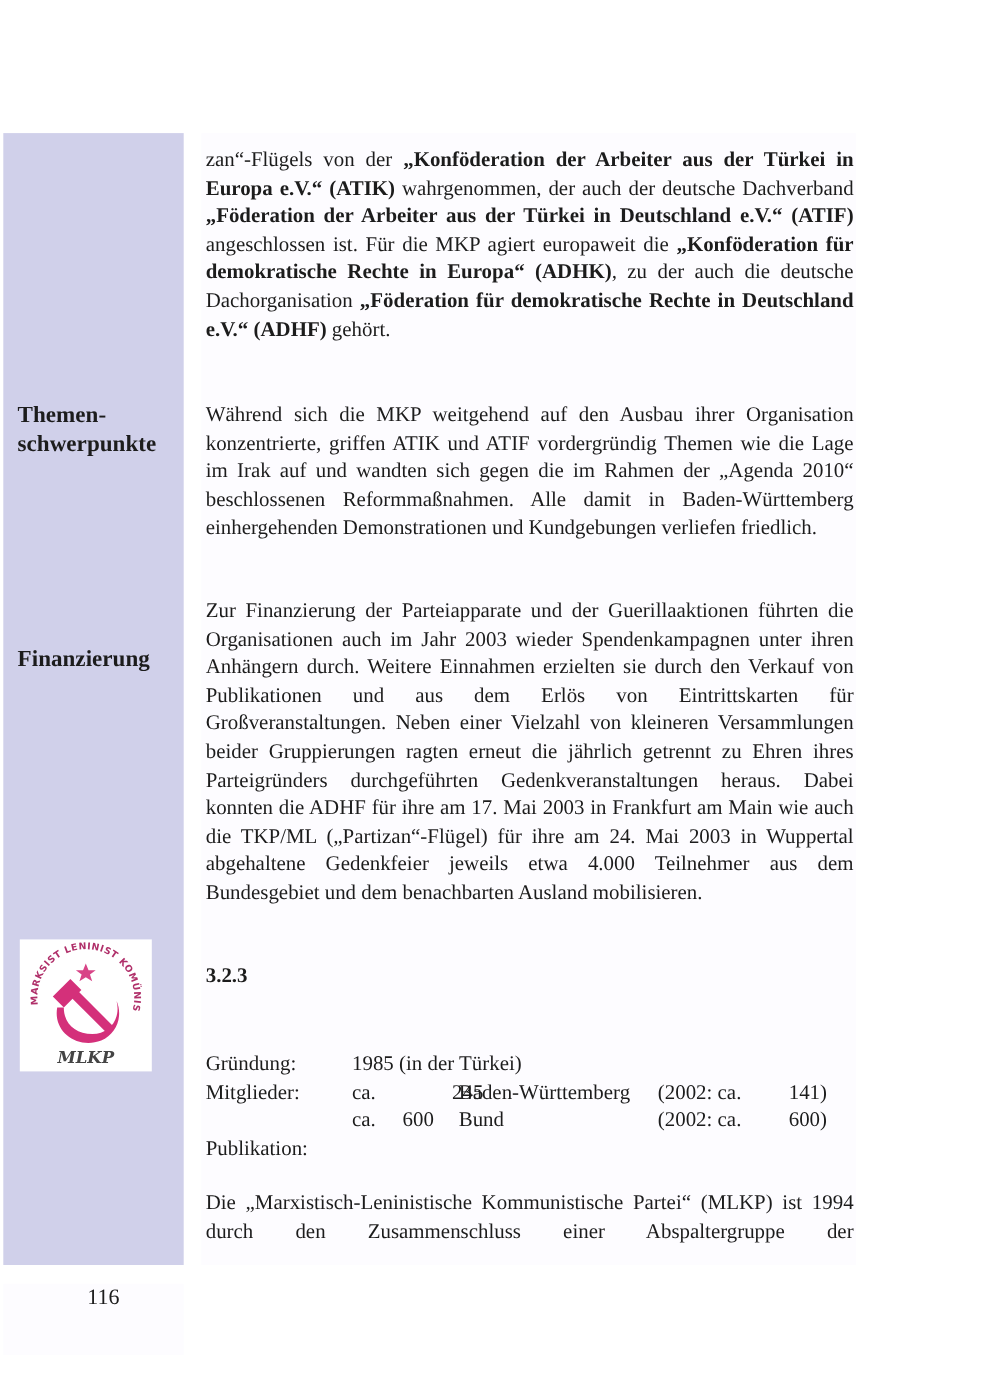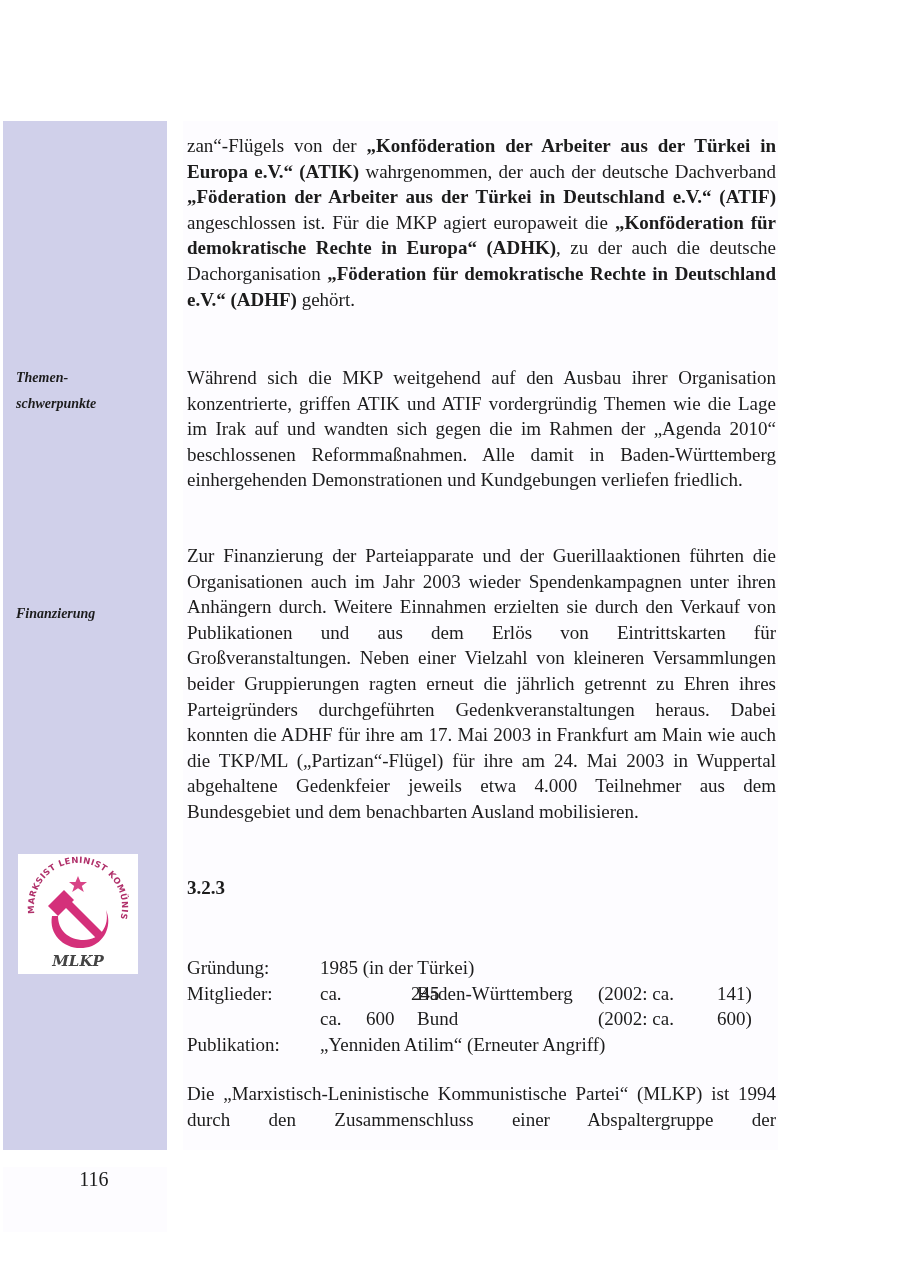--- a/index.html
+++ b/index.html
@@ -45,23 +45,22 @@
       width: 164px;
       top: 1166px;
       text-align: center;
       font-size: 20px;
       line-height: 26px;
     }
     .margin-note {
       position: absolute;
       left: 16px;
       width: 150px;
-      font-style: italic;
       font-weight: bold;
-      font-size: 14px;
+      font-size: 21px;
       line-height: 25.5px;
     }
     .para {
       position: absolute;
       left: 187px;
       width: 589px;
       font-size: 19px;
       line-height: 25.6px;
       text-align: justify;
       hyphens: manual;
@@ -109,21 +108,21 @@
   <span>zan“-Flügels von der </span><b>„Konföderation der Arbeiter aus der Türkei in Europa e.V.“ (ATIK)</b><span> wahrgenommen, der auch der deutsche Dachverband </span><b>„Föderation der Arbeiter aus der Türkei in Deutschland e.V.“ (ATIF)</b><span> angeschlossen ist. Für die MKP agiert europaweit die </span><b>„Konföderation für demokratische Rechte in Europa“ (ADHK)</b><span>, zu der auch die deutsche Dachorganisation </span><b>„Föderation für demokratische Rechte in Deutschland e.V.“ (ADHF)</b><span> gehört.</span>
 </div>
 
 <div class="margin-note" style="top:365px;">
   <div>Themen-</div>
   <div>schwerpunkte</div>
 </div>
 
 <div class="para" style="top:365px;">Während sich die MKP weitgehend auf den Ausbau ihrer Organisa­tion konzentrierte, griffen ATIK und ATIF vordergründig Themen wie die Lage im Irak auf und wandten sich gegen die im Rahmen der „Agenda 2010“ beschlossenen Reformmaßnahmen. Alle damit in Baden-Württemberg einhergehenden Demonstrationen und Kundge­bungen verliefen friedlich.</div>
 
-<div class="margin-note" style="top:601px;">Finanzierung</div>
+<div class="margin-note" style="top:586px;">Finanzierung</div>
 
 <div class="para" style="top:543px;">Zur Finanzierung der Parteiapparate und der Guerillaaktionen führ­ten die Organisationen auch im Jahr 2003 wieder Spendenkampag­nen unter ihren Anhängern durch. Weitere Einnahmen erzielten sie durch den Verkauf von Publikationen und aus dem Erlös von Ein­trittskarten für Großveranstaltungen. Neben einer Vielzahl von klei­neren Versammlungen beider Gruppierungen ragten erneut die jähr­lich getrennt zu Ehren ihres Parteigründers durchgeführten Gedenk­veranstaltungen heraus. Dabei konnten die ADHF für ihre am 17. Mai 2003 in Frankfurt am Main wie auch die TKP/ML („Parti­zan“-Flügel) für ihre am 24. Mai 2003 in Wuppertal abgehaltene Gedenkfeier jeweils etwa 4.000 Teilnehmer aus dem Bundesgebiet und dem benachbarten Ausland mobilisieren.</div>
 
 <div class="logo">
   <svg width="120" height="120" viewBox="0 0 120 120">
     <defs>
       <path id="ringpath" d="M 18 66 A 44 44 0 1 1 102 66"></path>
     </defs>
     <text font-family="DejaVu Sans, sans-serif" font-size="8.5" font-weight="bold" fill="#b0306a" letter-spacing="0.5">
       <textPath href="#ringpath" startOffset="4%">MARKSIST LENINIST KOMÜNIST PARTİ</textPath>
@@ -159,20 +158,19 @@
   </div>
   <div class="fact-row">
     <span style="left:133px;">ca.</span>
     <span style="left:179px;">600</span>
     <span style="left:230px;">Bund</span>
     <span style="left:411px;">(2002: ca.</span>
     <span style="left:530px;text-align:right;">600)</span>
   </div>
   <div class="fact-row">
     <span style="left:0;">Publikation:</span>
-    <span style="left:133px;">„Yenniden Atilim“ (Erneuter Angriff)</span>
   </div>
 </div>
 
 <div class="para" style="top:1081px; text-align-last: justify;">Die „Marxistisch-Leninistische Kommunistische Partei“ (MLKP) ist 1994 durch den Zusammenschluss einer Abspaltergruppe der</div>
 
 <div class="page-num-box"></div>
 <div class="page-num">116</div>
 
 </body></html>

